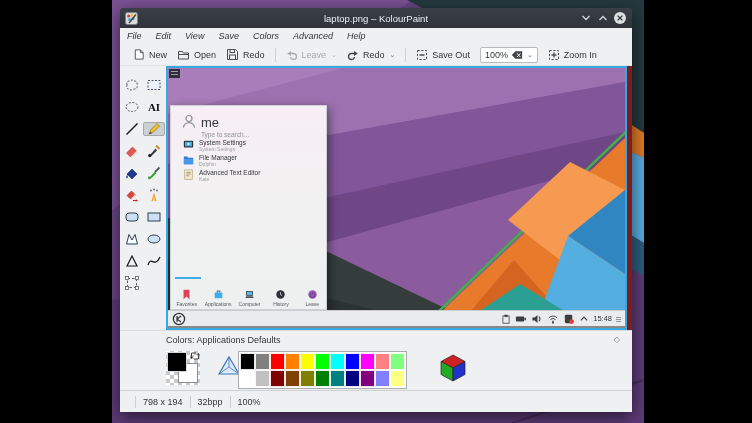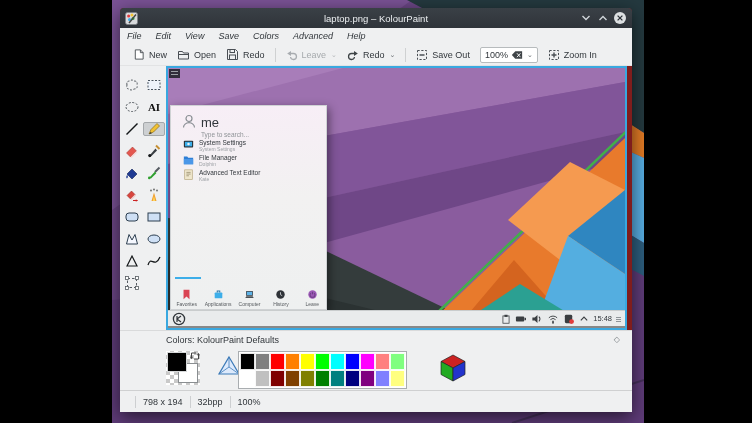--- a/index.html
+++ b/index.html
@@ -487,21 +487,21 @@
               <div></div>
               <div></div>
               <div></div>
             </div>
         </div>
       </div>
     </div>
   </div>
 
   <div id="colors-dock" class="abs">
-    <span id="dock-title">Colors: KolourPaint Defaults</span>
+    <span id="dock-title">Colors: Applications Defaults</span>
     <span id="dock-float">◇</span>
     <div id="dual-swatch">
       <div id="bg-swatch" style="background: rgb(255, 255, 255);"></div>
       <div id="fg-swatch" style="background: rgb(0, 0, 0);"></div>
       <svg id="swap-arrows" width="10" height="10" viewBox="0 0 10 10">
         <path d="M1.5 6.5 L1.5 2 L6 2" fill="none" stroke="#444" stroke-width="1"></path>
         <path d="M8.5 3.5 L8.5 8 L4 8" fill="none" stroke="#444" stroke-width="1"></path>
         <polygon points="1.5,8.3 0,5.8 3,5.8" fill="#444"></polygon>
         <polygon points="8.5,1.7 7,4.2 10,4.2" fill="#444"></polygon>
         </svg>

